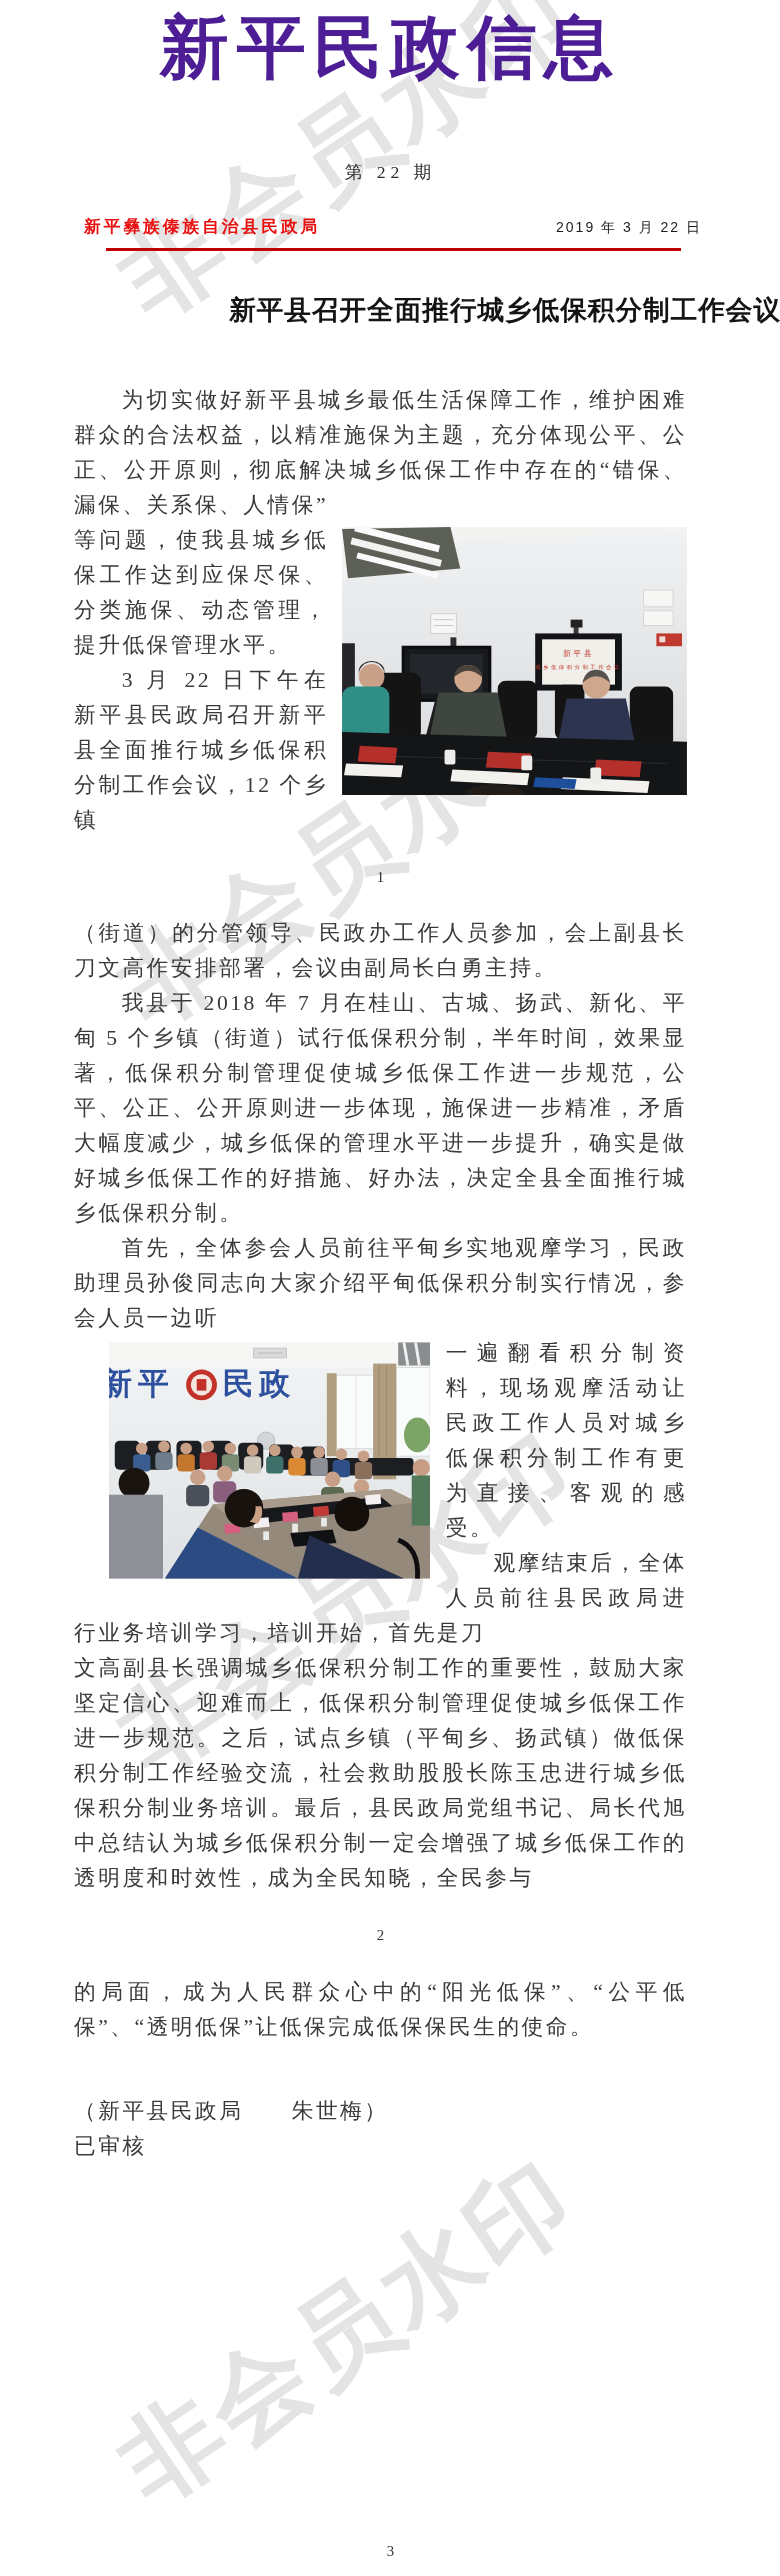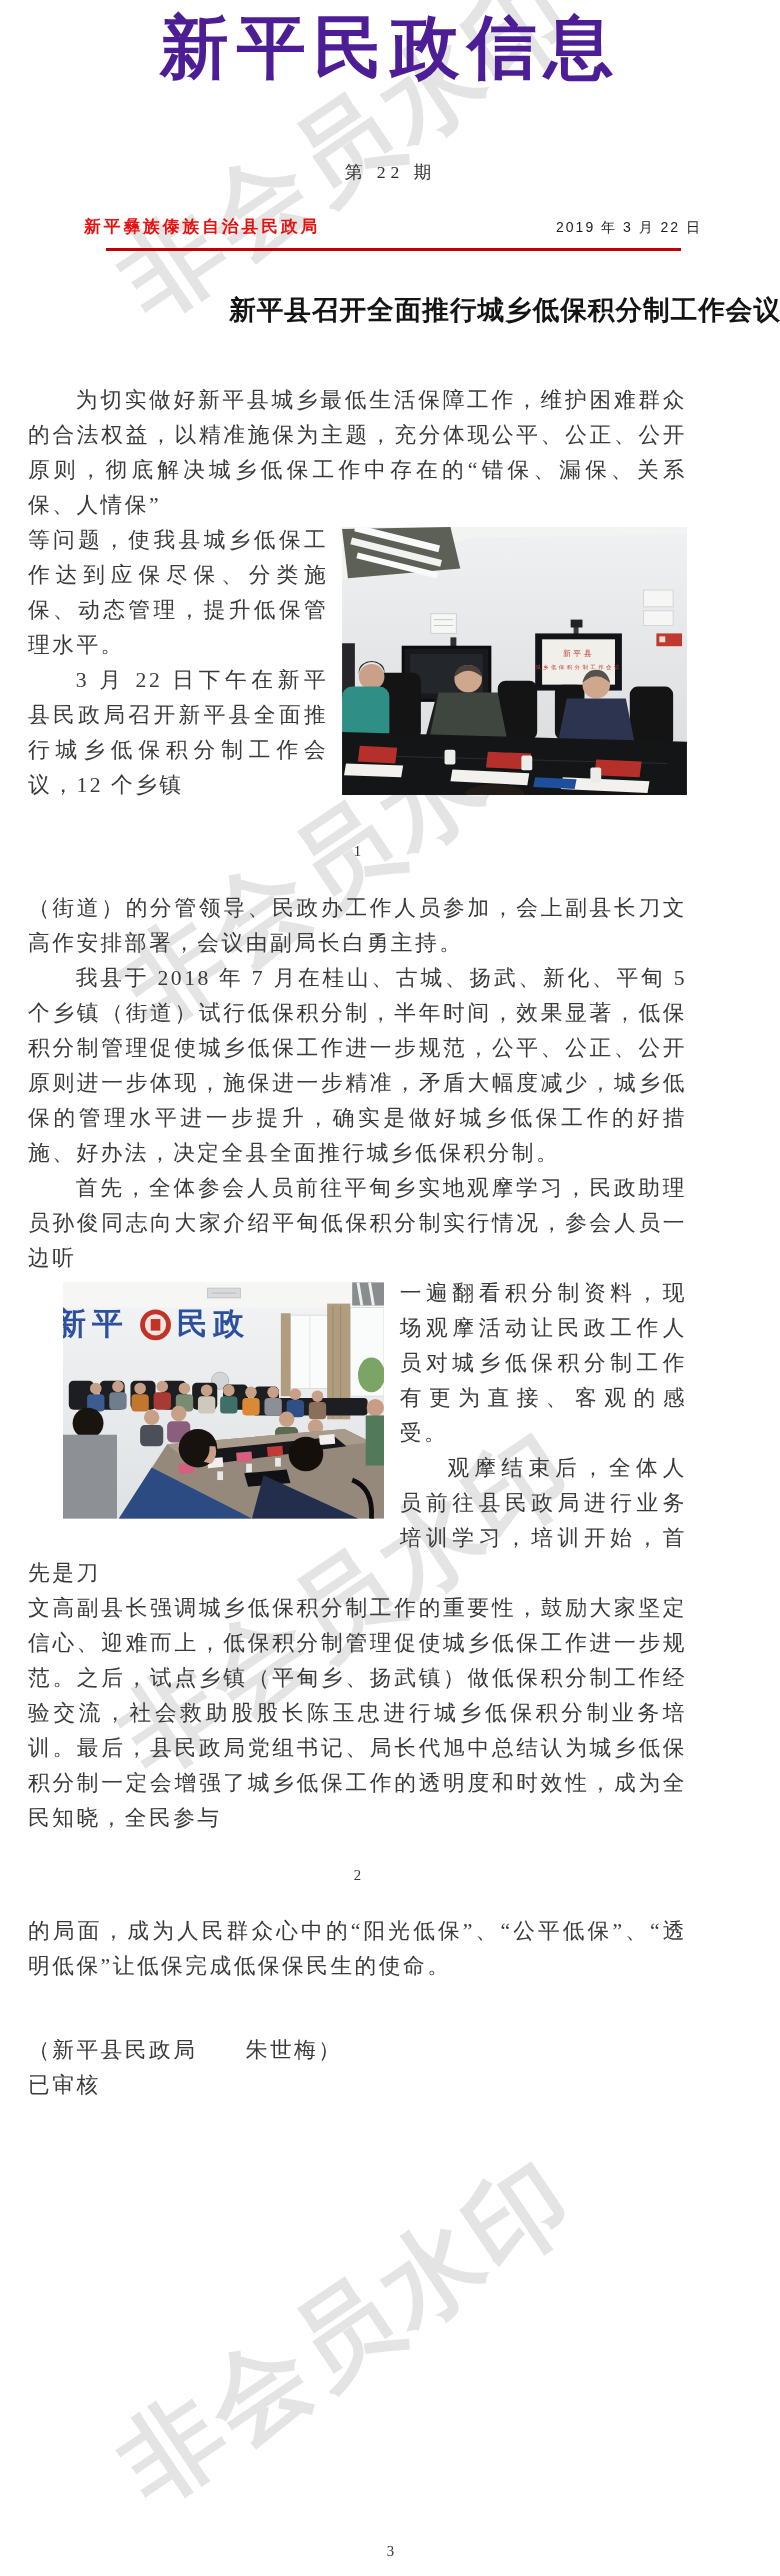--- a/index.html
+++ b/index.html
@@ -17,21 +17,21 @@
             font-weight:bold;letter-spacing:7.9px;line-height:1.22;}
   .issue{text-align:center;font-size:17.7px;letter-spacing:4.9px;margin-top:70px;color:#2e2e2e;}
   .meta-row{display:flex;justify-content:space-between;align-items:baseline;
             padding:0 79px 0 84px;margin-top:31px;}
   .agency{color:#ea1010;font-size:16.7px;font-weight:bold;letter-spacing:3px;}
   .pubdate{font-size:14px;letter-spacing:2px;color:#1d1d1d;font-family:"Liberation Sans",sans-serif;}
   .rule{height:3px;background:#c00000;width:575px;margin:9.8px 0 0 106px;}
   
   .article-title{text-align:right;font-size:26.6px;font-weight:bold;color:#141414;
                  margin-top:41px;letter-spacing:1px;font-family:"Liberation Sans",sans-serif;}
-  .body-text{margin:55px 94px 0 28px;font-size:21.7px;line-height:35px;
+  .body-text{margin:55px 94px 0 74px;font-size:21.7px;line-height:35px;
              letter-spacing:2.5px;text-align:justify;color:#3a3a3a;}
   .body-text p{margin:0;text-indent:2.2em;}
   .body-text p.cont{text-indent:0;}
   .wrapblock::after{content:"";display:block;clear:both;}
   .photo-right{float:right;width:345px;height:268px;margin:3.9px 0 17.7px 13.8px;display:block;}
   .photo-left{float:left;width:321px;height:241px;margin:3.9px 15.7px 11.8px 35px;display:block;}
   .pagenum{clear:both;text-align:center;text-indent:0;font-size:14.8px;
            letter-spacing:0;margin:21.7px 0;color:#333;}
   .byline{text-indent:0 !important;padding-right:94px;margin-top:49px !important;}
   .review{text-indent:0 !important;text-align:left;padding-right:187px;}

